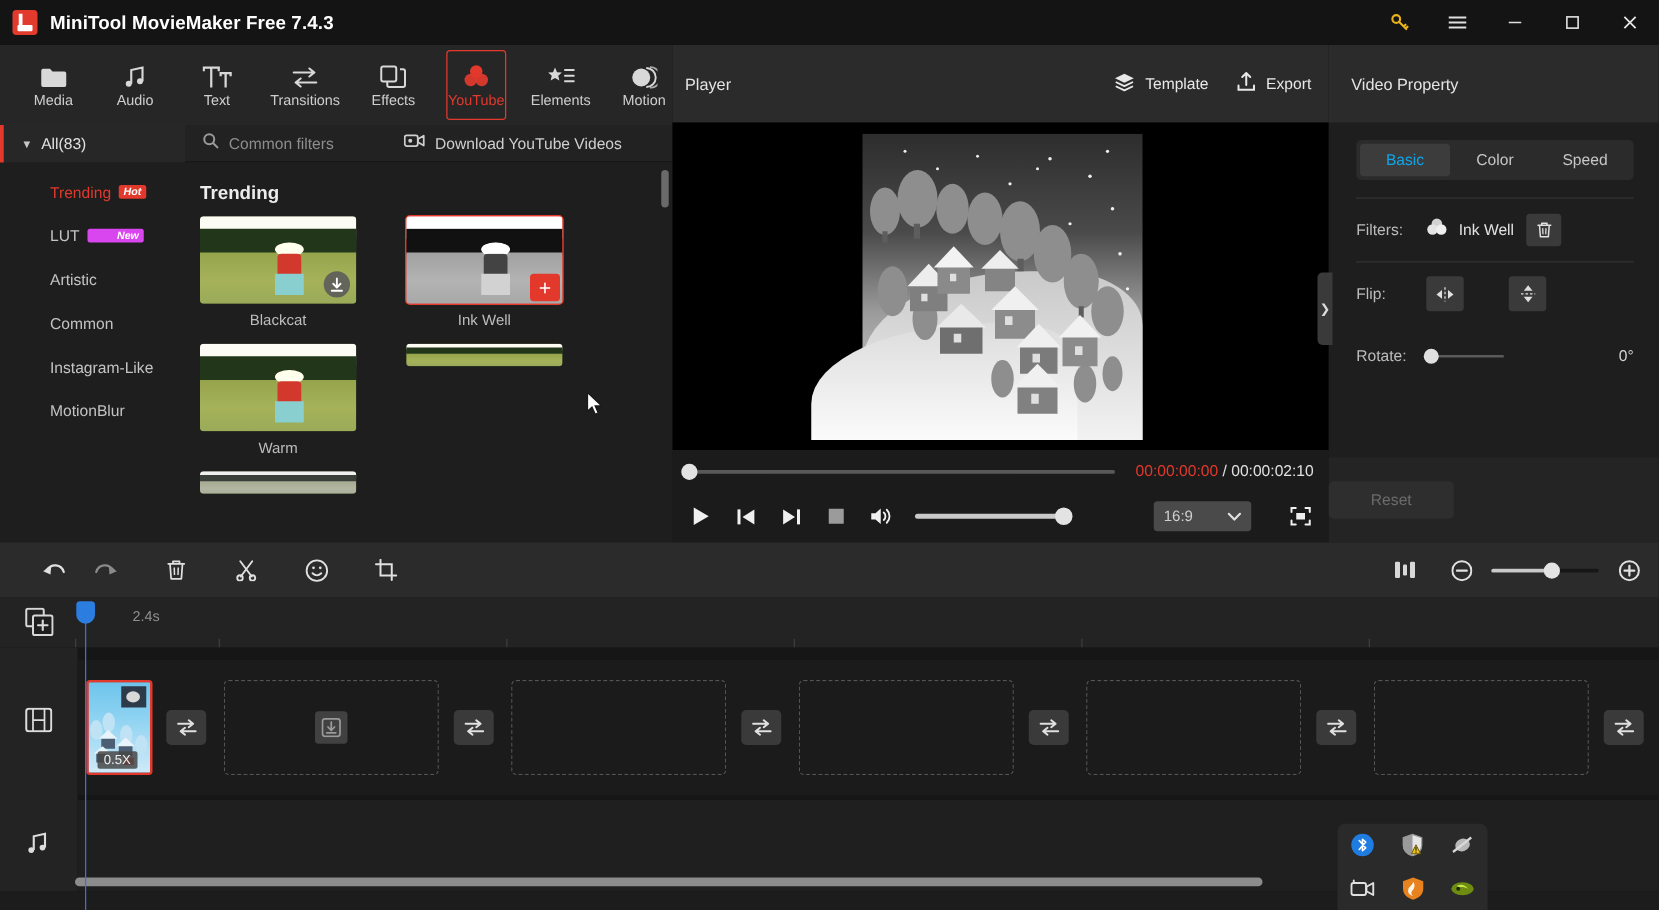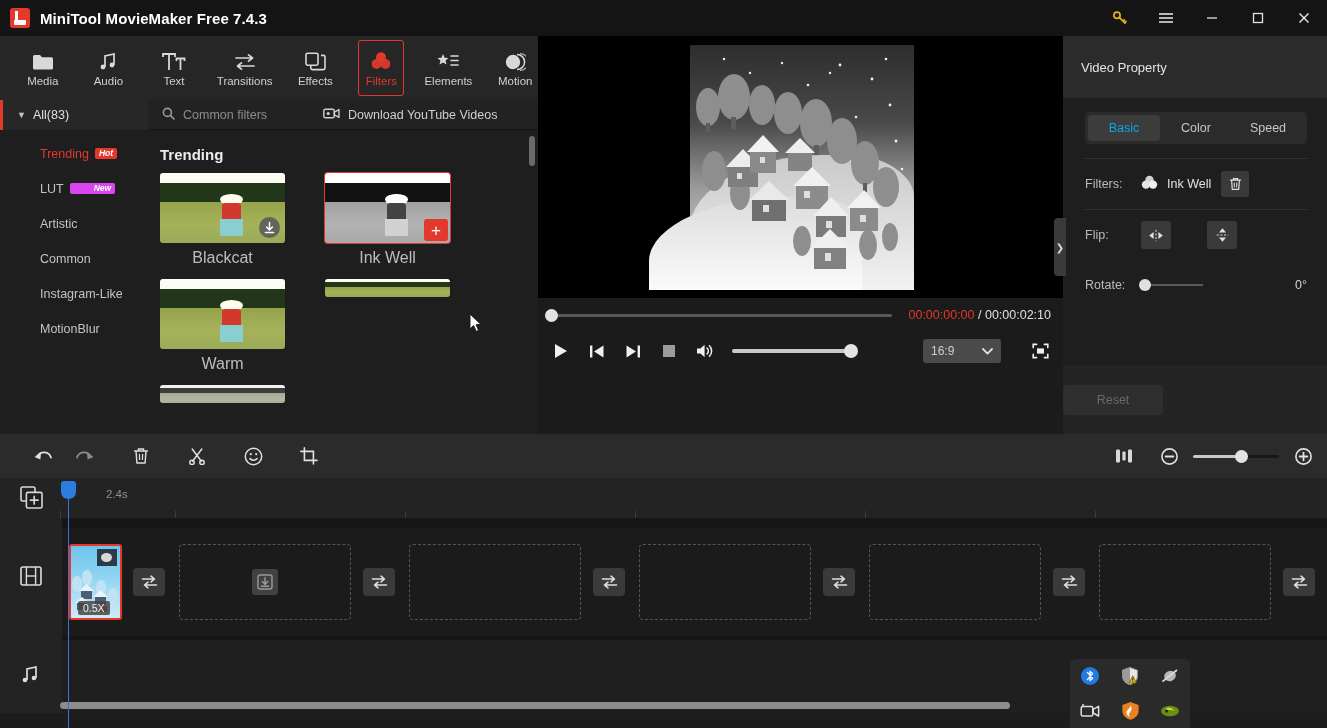--- a/index.html
+++ b/index.html
@@ -94,21 +94,21 @@
     font-size: 15px; font-weight: bold; color: #ececec;
     margin: 16px 0 10px 12px;
   }
   .fgrid { display: flex; flex-wrap: wrap; gap: 0 22px; padding-left: 12px; }
   .fcard { width: 143px; margin-bottom: 12px; cursor: pointer; }
   .fthumb {
     width: 125px; height: 70px; border-radius: 3px; position: relative;
     overflow: hidden; background: #3a4a2a;
   }
   .fcard.sel .fthumb { outline: 2px solid #e2392c; outline-offset: -1px; }
-  .fname { font-size: 16px; color: #bdbdbd; text-align: center; width: 125px; margin-top: 6px; }
+  .fname { font-size: 12px; color: #bdbdbd; text-align: center; width: 125px; margin-top: 6px; }
   .dlbadge {
     position: absolute; right: 5px; bottom: 5px; width: 21px; height: 21px;
     border-radius: 50%; background: rgba(90,90,90,.88);
     display: flex; align-items: center; justify-content: center;
   }
   .addbadge {
     position: absolute; right: 2px; bottom: 2px; width: 24px; height: 22px;
     border-radius: 3px; background: #e2392c;
     display: flex; align-items: center; justify-content: center;
     color: #fff; font-size: 17px; line-height: 1; font-weight: 300;
@@ -385,21 +385,21 @@
       <div class="tlabel">Effects</div>
     </div>
     <div class="tool active">
       <div class="ticon">
         <svg width="22" height="20" viewBox="0 0 22 20">
             <circle cx="11" cy="6.2" r="5" fill="#e2392c"></circle>
             <circle cx="6.6" cy="13" r="5" fill="#e2392c" opacity=".92"></circle>
             <circle cx="15.4" cy="13" r="5" fill="#e2392c" opacity=".92"></circle>
           </svg>
       </div>
-      <div class="tlabel">Filters</div>
+      <div class="tlabel">YouTube</div>
     </div>
     <div class="tool">
       <div class="ticon">
         <svg width="22" height="18" viewBox="0 0 22 18">
             <path d="M6 1 L7.6 4.7 L11.5 5 L8.6 7.6 L9.5 11.4 L6 9.4 L2.5 11.4 L3.4 7.6 L0.5 5 L4.4 4.7 Z" fill="#d8d8d8"></path>
             <g stroke="#d8d8d8" stroke-width="1.6" stroke-linecap="round">
               <line x1="14" y1="3" x2="21" y2="3"></line>
               <line x1="14" y1="7.5" x2="21" y2="7.5"></line>
               <line x1="14" y1="12" x2="21" y2="12"></line>
             </g>
@@ -554,20 +554,44 @@
     </div>
 
     <div class="cursor-arrow" style="left:469px; top:213px;">
       <svg width="14" height="20" viewBox="0 0 14 20">
           <path d="M1 1 L1 16 L4.6 12.6 L7.2 18.4 L9.6 17.3 L7.1 11.7 L12 11.5 Z" fill="#fff" stroke="#1a1a1a" stroke-width="1"></path>
         </svg>
     </div>
   </div>
 
   <div class="player">
+    <div class="player-head">
+      <div class="ptitle">Player</div>
+      <div class="ph-right">
+        <div class="ph-item">
+          <span>
+            <svg width="17" height="16" viewBox="0 0 17 16">
+                <path d="M8.5 1 L16 4.6 L8.5 8.2 L1 4.6 Z" fill="#e8e8e8"></path>
+                <path d="M1.6 7.6 L8.5 10.9 L15.4 7.6" fill="none" stroke="#e8e8e8" stroke-width="1.5" stroke-linejoin="round"></path>
+                <path d="M1.6 11 L8.5 14.3 L15.4 11" fill="none" stroke="#e8e8e8" stroke-width="1.5" stroke-linejoin="round"></path>
+              </svg>
+          </span>
+          <span>Template</span>
+        </div>
+        <div class="ph-item">
+          <span>
+            <svg width="16" height="17" viewBox="0 0 16 17">
+                <path d="M8 1.6 V11 M4.8 4.6 L8 1.4 L11.2 4.6" stroke="#e8e8e8" stroke-width="1.6" fill="none" stroke-linecap="round" stroke-linejoin="round"></path>
+                <path d="M1.8 11.4 V14.8 H14.2 V11.4" stroke="#e8e8e8" stroke-width="1.6" fill="none" stroke-linecap="round"></path>
+              </svg>
+          </span>
+          <span>Export</span>
+        </div>
+      </div>
+    </div>
 
     <div class="stage">
       <div class="video-frame">
         <div class="village">
           <div class="snowhill"></div>
           <div class="snowhill2"></div>
 
           <svg width="224" height="245" viewBox="0 0 224 245" style="position:absolute;inset:0;">
             <g fill="#8e8e8e">
               <ellipse cx="18" cy="62" rx="12" ry="19"></ellipse>

